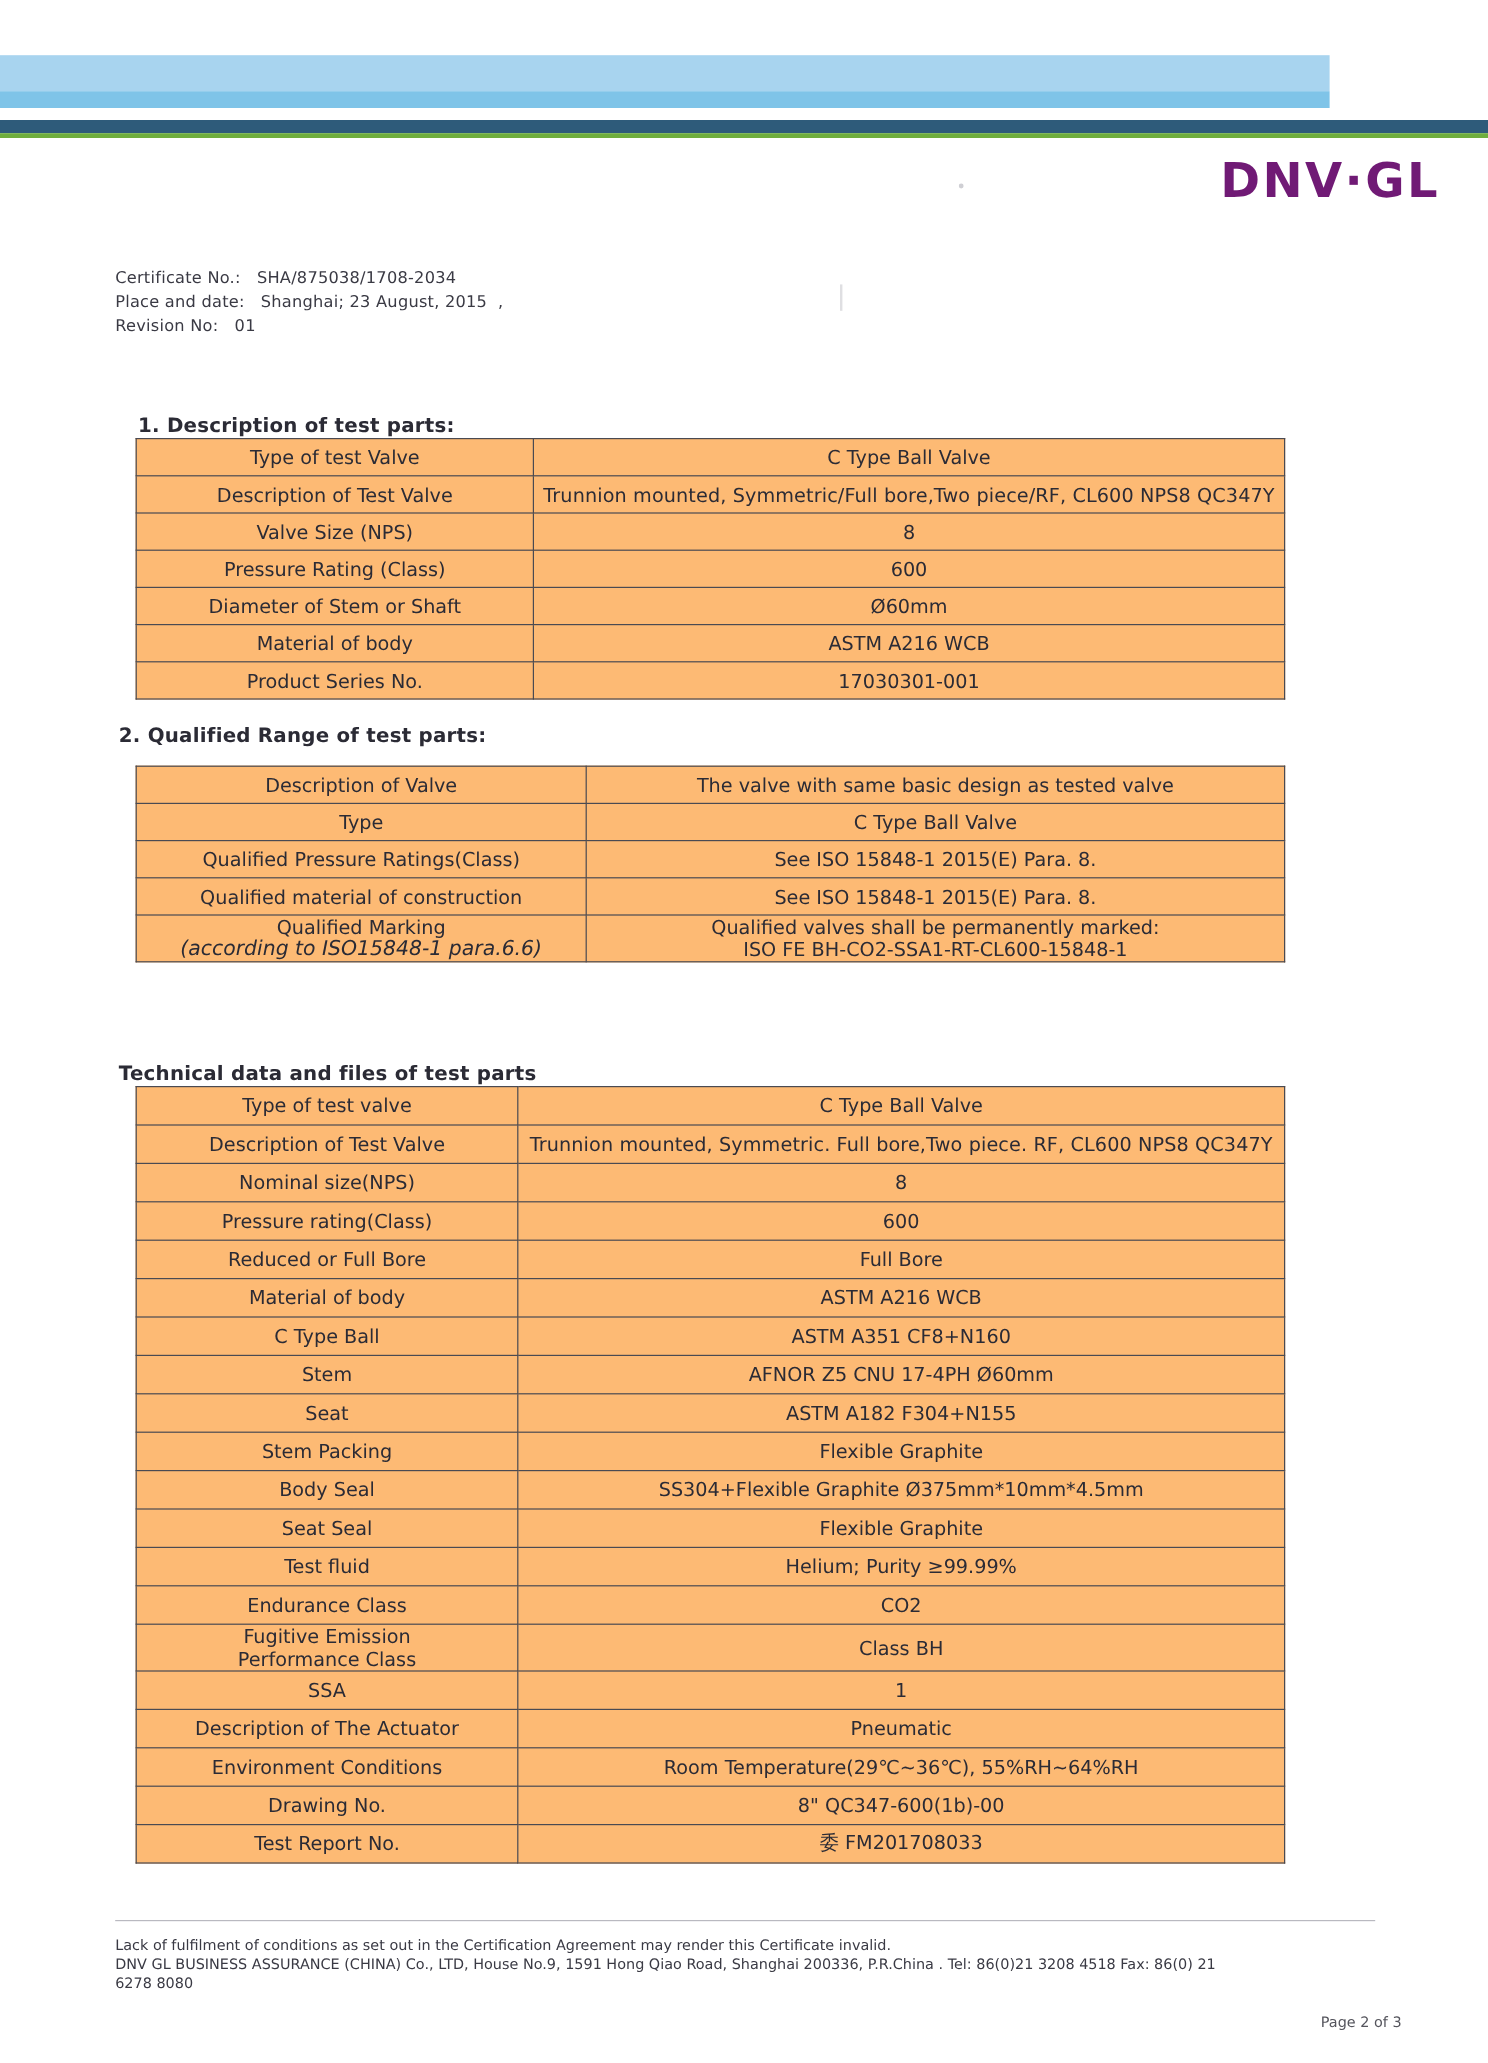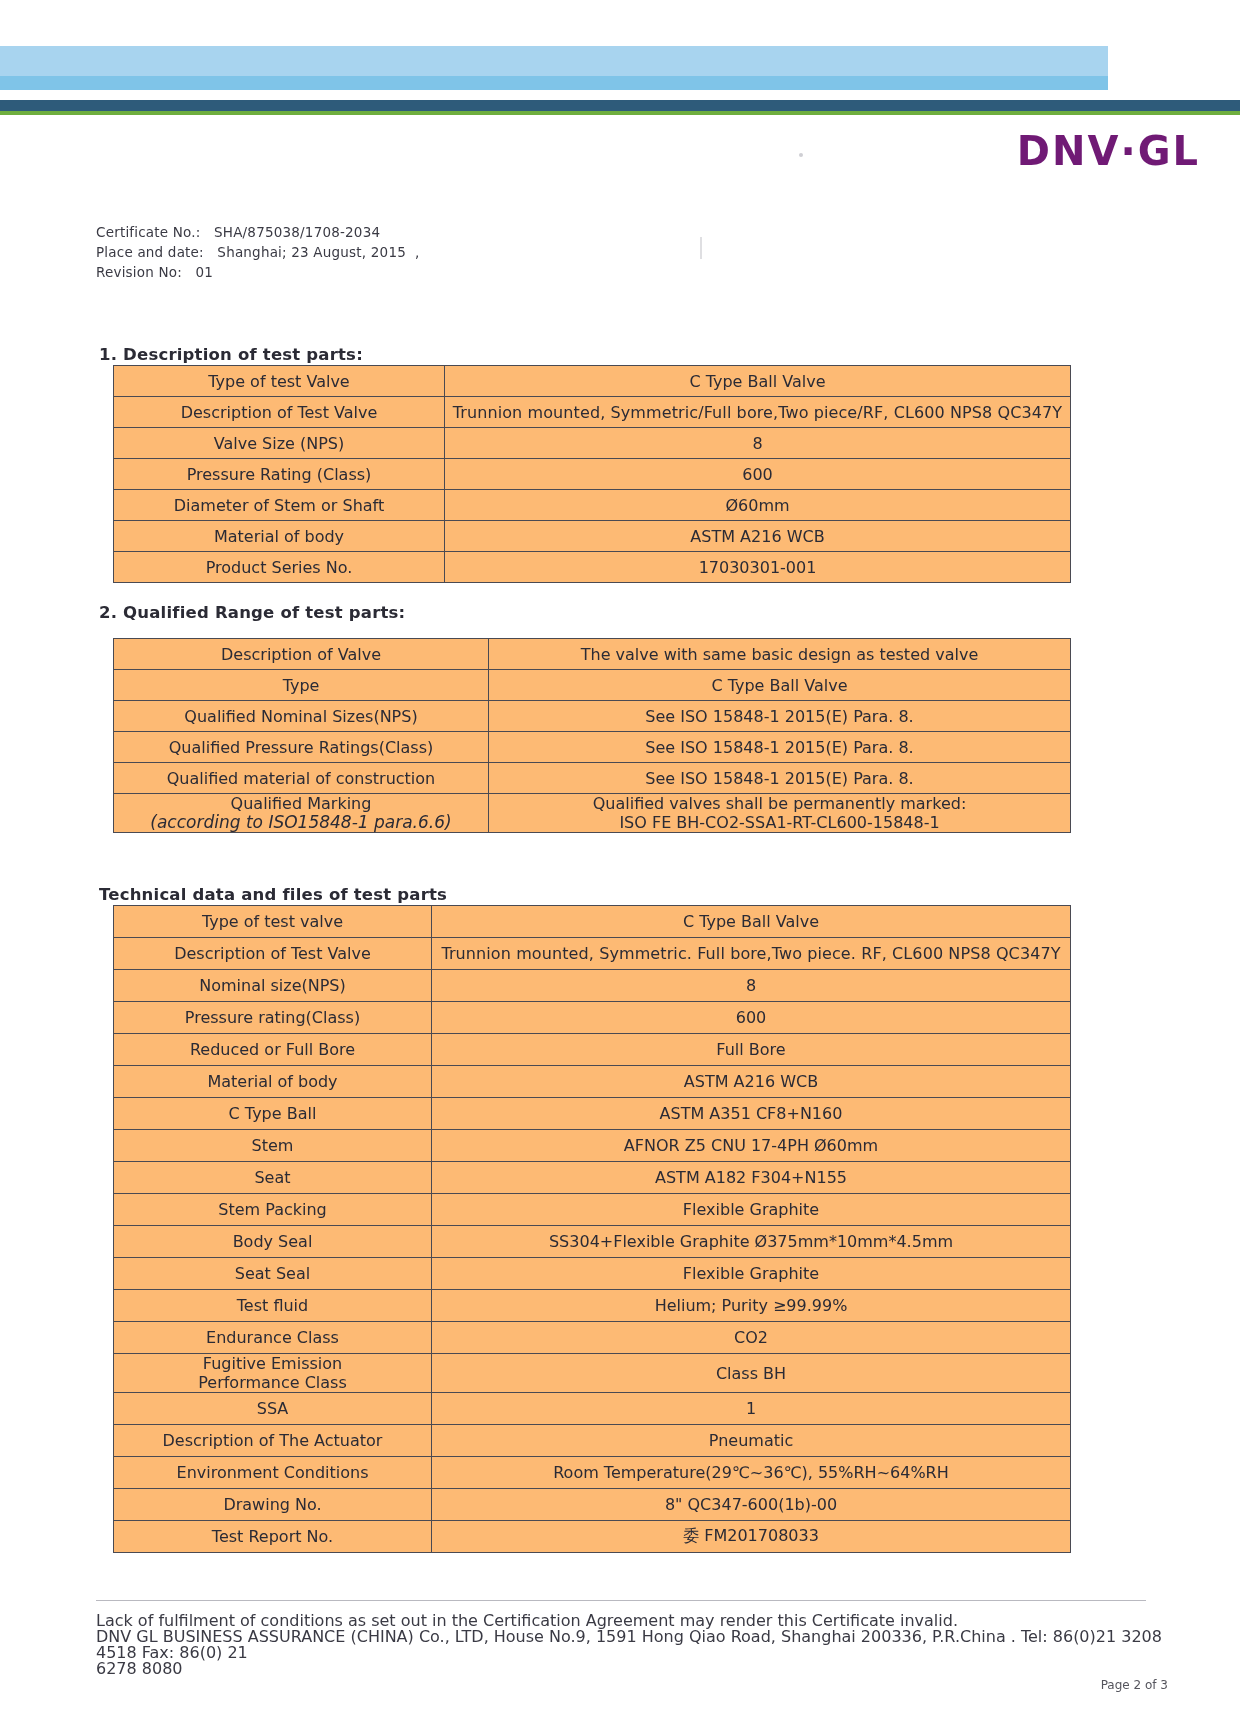--- a/index.html
+++ b/index.html
@@ -145,21 +145,21 @@
     top: 1600px;
     width: 1050px;
     height: 1px;
     background: #b9b9c0;
   }
   .footer {
     position: absolute;
     left: 96px;
     top: 1613px;
     width: 1070px;
-    font-size: 16px;
+    font-size: 12px;
     line-height: 16px;
     color: #3a3a44;
   }
   .page-num {
     position: absolute;
     right: 72px;
     top: 1678px;
     font-size: 12px;
     color: #55555d;
   }
@@ -193,21 +193,21 @@
       <span>&nbsp;,</span>
     </div>
     <div class="row">
       <span class="lbl">Revision No:</span>
       &nbsp;
       <span>01</span>
     </div>
   </div>
   <div class="artifact"></div>
 
-  <div class="section-title" style="top:345px;">1. Description of test parts:</div>
+  <div class="section-title" style="top:345px;margin-left:16px;">1. Description of test parts:</div>
   <table class="doc" id="table1">
       <tbody>
         <tr>
           <td class="label">Type of test Valve</td>
           <td class="value">C Type Ball Valve</td>
         </tr>
         <tr>
           <td class="label">Description of Test Valve</td>
           <td class="value small">Trunnion mounted, Symmetric/Full bore,Two piece/RF, CL600 NPS8 QC347Y</td>
         </tr>
@@ -237,24 +237,20 @@
   <div class="section-title" style="top:603px;">2. Qualified Range of test parts:</div>
   <table class="doc" id="table2">
       <tbody>
         <tr>
           <td class="label">Description of Valve</td>
           <td class="value">The valve with same basic design as tested valve</td>
         </tr>
         <tr>
           <td class="label">Type</td>
           <td class="value">C Type Ball Valve</td>
-        </tr>
-        <tr>
-          <td class="label">Qualified Nominal Sizes(NPS)</td>
-          <td class="value">See ISO 15848-1 2015(E) Para. 8.</td>
         </tr>
         <tr>
           <td class="label">Qualified Pressure Ratings(Class)</td>
           <td class="value">See ISO 15848-1 2015(E) Para. 8.</td>
         </tr>
         <tr>
           <td class="label">Qualified material of construction</td>
           <td class="value">See ISO 15848-1 2015(E) Para. 8.</td>
         </tr>
         <tr>

